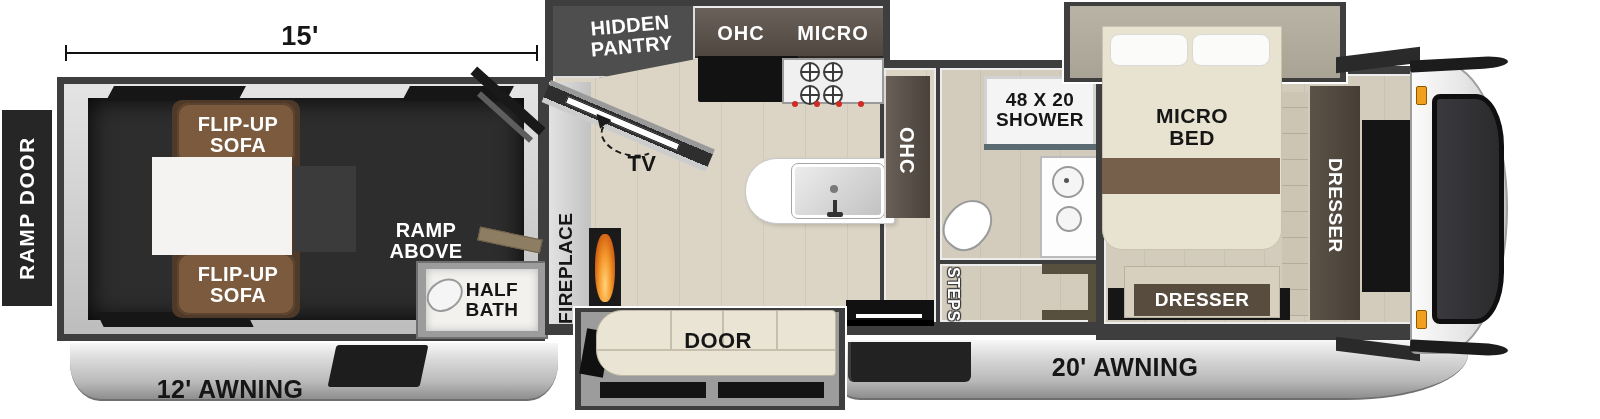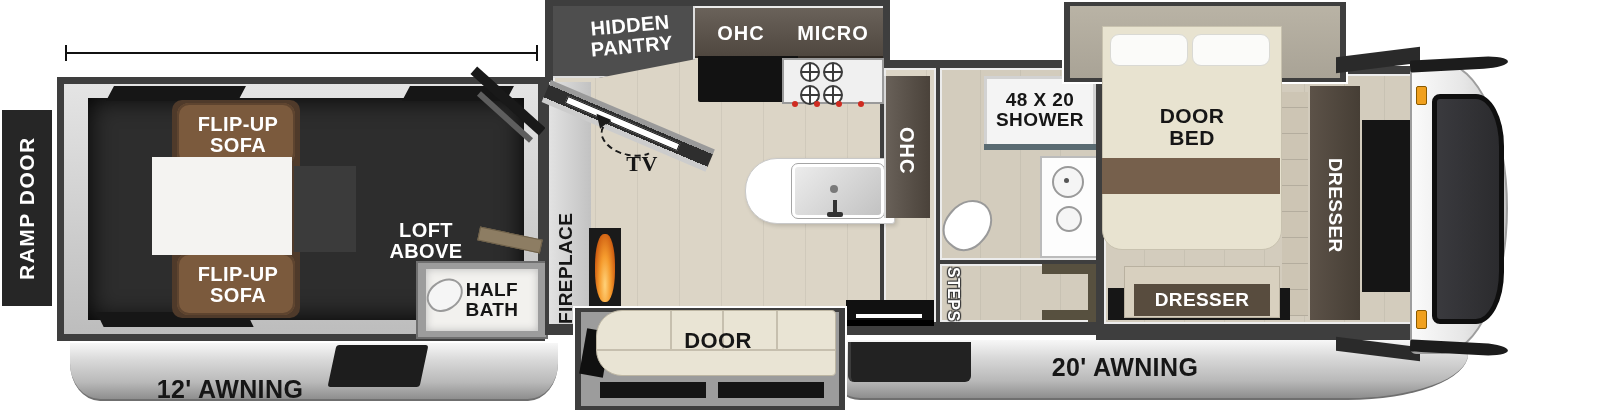--- a/index.html
+++ b/index.html
@@ -38,20 +38,21 @@
   <div class="lbl dark" style="left:140px;top:372px;width:180px;height:34px;font-size:25px;">12' AWNING</div>
   <div class="abs" style="left:332px;top:345px;width:92px;height:42px;background:#1d1d1d;transform:skewX(-12deg);border-radius:3px;"></div>
 
   <div class="abs skirt" style="left:834px;top:340px;width:634px;height:58px;border-radius:0 0 120px 26px / 0 0 46px 24px;"></div>
   <div class="lbl dark" style="left:1030px;top:350px;width:190px;height:34px;font-size:25px;">20' AWNING</div>
   <div class="abs" style="left:848px;top:342px;width:120px;height:40px;background:#222222;border-left:3px solid #3c3c3c;border-radius:0 0 6px 6px;"></div>
 
   <div class="abs" style="left:65px;top:52px;width:473px;height:2px;background:#111;"></div>
   <div class="dim-tick" style="left:65px;top:45px;"></div>
   <div class="dim-tick" style="left:536px;top:45px;"></div>
+  <div class="lbl dark" style="left:250px;top:22px;width:100px;height:28px;font-size:27px;">15'</div>
 
   <div class="abs" style="left:2px;top:110px;width:50px;height:196px;background:#262626;"></div>
   <div class="lbl vccw" style="left:6px;top:128px;width:42px;height:160px;font-size:21px;letter-spacing:1.5px;">RAMP DOOR</div>
 
   <div class="abs wall" style="left:55px;top:75px;width:492px;height:268px;box-shadow:inset 0 0 0 2px #fff;"></div>
   <div class="abs" style="left:64px;top:84px;width:474px;height:250px;background:linear-gradient(180deg,#e4e4e4,#bdbdbd);"></div>
   <div class="abs" style="left:88px;top:98px;width:436px;height:222px;background:#2d2d2d;box-shadow:inset 0 0 26px #000;"></div>
 
   <div class="abs" style="left:110px;top:86px;width:132px;height:15px;background:#161616;transform:skewX(-28deg);"></div>
   <div class="abs" style="left:406px;top:86px;width:104px;height:15px;background:#161616;transform:skewX(-28deg);"></div>
@@ -62,21 +63,21 @@
   <div class="abs" style="left:478px;top:233px;width:62px;height:12px;background:#8d7d63;transform:rotate(12deg);border:1px solid #6e6049;"></div>
 
   <div class="abs" style="left:172px;top:100px;width:128px;height:218px;background:#4f3a2a;border-radius:10px;"></div>
   <div class="abs" style="left:177px;top:103px;width:118px;height:62px;background:#7b5a3d;border-radius:12px;box-shadow:inset 0 0 0 2px #5e442f;"></div>
   <div class="abs" style="left:177px;top:253px;width:118px;height:62px;background:#7b5a3d;border-radius:12px;box-shadow:inset 0 0 0 2px #5e442f;"></div>
   <div class="abs" style="left:294px;top:166px;width:62px;height:86px;background:#3b3b3b;"></div>
   <div class="lbl" style="left:178px;top:112px;width:120px;height:46px;font-size:20px;">FLIP-UP SOFA</div>
   <div class="abs" style="left:152px;top:157px;width:140px;height:98px;background:#f4f3f1;"></div>
   <div class="lbl" style="left:178px;top:262px;width:120px;height:46px;font-size:20px;">FLIP-UP SOFA</div>
 
-  <div class="lbl" style="left:378px;top:218px;width:96px;height:46px;font-size:20px;">LOFT ABOVE</div>
+  <div class="lbl" style="left:378px;top:218px;width:96px;height:46px;font-size:20px;">RAMP ABOVE</div>
   <div class="abs" style="left:448px;top:266px;width:42px;height:2px;background:#fff;transform:rotate(40deg);transform-origin:0 0;"></div>
 
   <div class="abs" style="left:418px;top:263px;width:128px;height:74px;background:#9c9c9c;box-shadow:0 0 0 2px #6f6f6f;"></div>
   <div class="abs" style="left:426px;top:269px;width:112px;height:62px;background:#f2f1ee;box-shadow:inset 0 0 8px #bbb;"></div>
   <div class="abs circ" style="left:430px;top:276px;width:26px;height:34px;border-radius:50% 50% 46% 46%;transform:rotate(55deg);"></div>
   <div class="lbl dark" style="left:452px;top:278px;width:80px;height:44px;font-size:19px;">HALF BATH</div>
 
   <div class="abs wall" style="left:545px;top:0px;width:345px;height:335px;"></div>
   <div class="abs wood" style="left:553px;top:6px;width:330px;height:318px;"></div>
 
@@ -94,21 +95,21 @@
   <div class="lbl" style="left:572px;top:12px;width:118px;height:48px;font-size:20px;transform:rotate(-5deg);">HIDDEN PANTRY</div>
 
   <div class="abs" style="left:551px;top:80px;width:178px;height:24px;transform:rotate(23deg);transform-origin:0 0;
               background:linear-gradient(180deg,#9a9a9a 0 22%,#2e2e2e 22% 78%,#cccccc 78% 100%);"></div>
   <div class="abs" style="left:568px;top:96px;width:120px;height:6px;background:#ffffff;border:1px solid #111;
               transform:rotate(23deg);transform-origin:0 0;"></div>
   <div class="abs" style="left:600px;top:118px;width:56px;height:34px;border:2px dashed #1a1a1a;border-color:transparent transparent #1a1a1a #1a1a1a;
               border-radius:50%;transform:rotate(14deg);"></div>
   <div class="abs" style="left:594px;top:112px;width:0;height:0;border-left:7px solid transparent;border-right:7px solid transparent;
               border-bottom:14px solid #1a1a1a;transform:rotate(-40deg);"></div>
-  <div class="lbl dark" style="left:616px;top:150px;width:52px;height:28px;font-size:22px;font-family:Liberation Serif, serif;">TV</div>
+  <div class="lbl dark" style="left:616px;top:150px;width:52px;height:28px;font-size:22px;">TV</div>
 
   <div class="abs" style="left:695px;top:8px;width:188px;height:50px;background:linear-gradient(180deg,#6a625a,#4e463e);box-shadow:inset 0 -2px 0 #2e2822;"></div>
   <div class="lbl" style="left:706px;top:18px;width:70px;height:30px;font-size:20px;letter-spacing:1px;">OHC</div>
   <div class="lbl" style="left:788px;top:18px;width:90px;height:30px;font-size:20px;letter-spacing:1px;">MICRO</div>
   <div class="abs" style="left:698px;top:56px;width:100px;height:46px;background:#121212;border-radius:0 0 10px 2px;"></div>
   <div class="abs" style="left:782px;top:58px;width:98px;height:42px;background:#f0f0f0;border:2px solid #9a9a9a;"></div>
   <div class="burnrow" style="left:800px;top:62px;">
     <div class="burner"></div>
     <div class="burner"></div>
     <div class="burner"></div>
@@ -164,21 +165,21 @@
 
   <div class="abs wall" style="left:1096px;top:66px;width:330px;height:274px;"></div>
   <div class="abs wood2" style="left:1104px;top:74px;width:314px;height:250px;"></div>
 
   <div class="abs wall" style="left:1062px;top:0px;width:286px;height:84px;box-shadow:inset 0 0 0 2px #fff;"></div>
   <div class="abs" style="left:1070px;top:6px;width:270px;height:72px;background:linear-gradient(180deg,#b9b3a5,#a9a396);"></div>
 
   <div class="abs" style="left:1102px;top:26px;width:178px;height:222px;background:#e8e3d0;border-radius:0 0 20px 20px;border:1px solid #c8c2af;"></div>
   <div class="abs" style="left:1110px;top:34px;width:76px;height:30px;background:#fbfbf9;border:1px solid #d9d9d4;border-radius:9px;"></div>
   <div class="abs" style="left:1192px;top:34px;width:76px;height:30px;background:#fbfbf9;border:1px solid #d9d9d4;border-radius:9px;"></div>
-  <div class="lbl dark" style="left:1140px;top:102px;width:104px;height:50px;font-size:21px;">DOOR BED</div>
+  <div class="lbl dark" style="left:1140px;top:102px;width:104px;height:50px;font-size:21px;">MICRO BED</div>
   <div class="abs" style="left:1102px;top:158px;width:178px;height:36px;background:#76604c;"></div>
 
   <div class="abs" style="left:1282px;top:92px;width:26px;height:224px;background:#cdc5b4;
               background-image:repeating-linear-gradient(0deg,rgba(0,0,0,.12) 0 1px,transparent 1px 26px);"></div>
   <div class="abs" style="left:1310px;top:86px;width:50px;height:234px;background:linear-gradient(90deg,#5c5248,#463e35);"></div>
   <div class="lbl vcw" style="left:1316px;top:150px;width:38px;height:110px;font-size:19px;">DRESSER</div>
   <div class="abs" style="left:1362px;top:120px;width:56px;height:172px;background:#151515;"></div>
 
   <div class="abs" style="left:1108px;top:288px;width:182px;height:32px;background:#161616;"></div>
   <div class="abs" style="left:1124px;top:266px;width:154px;height:50px;background:#d8d0bf;border:1px solid #b9b1a0;"></div>

